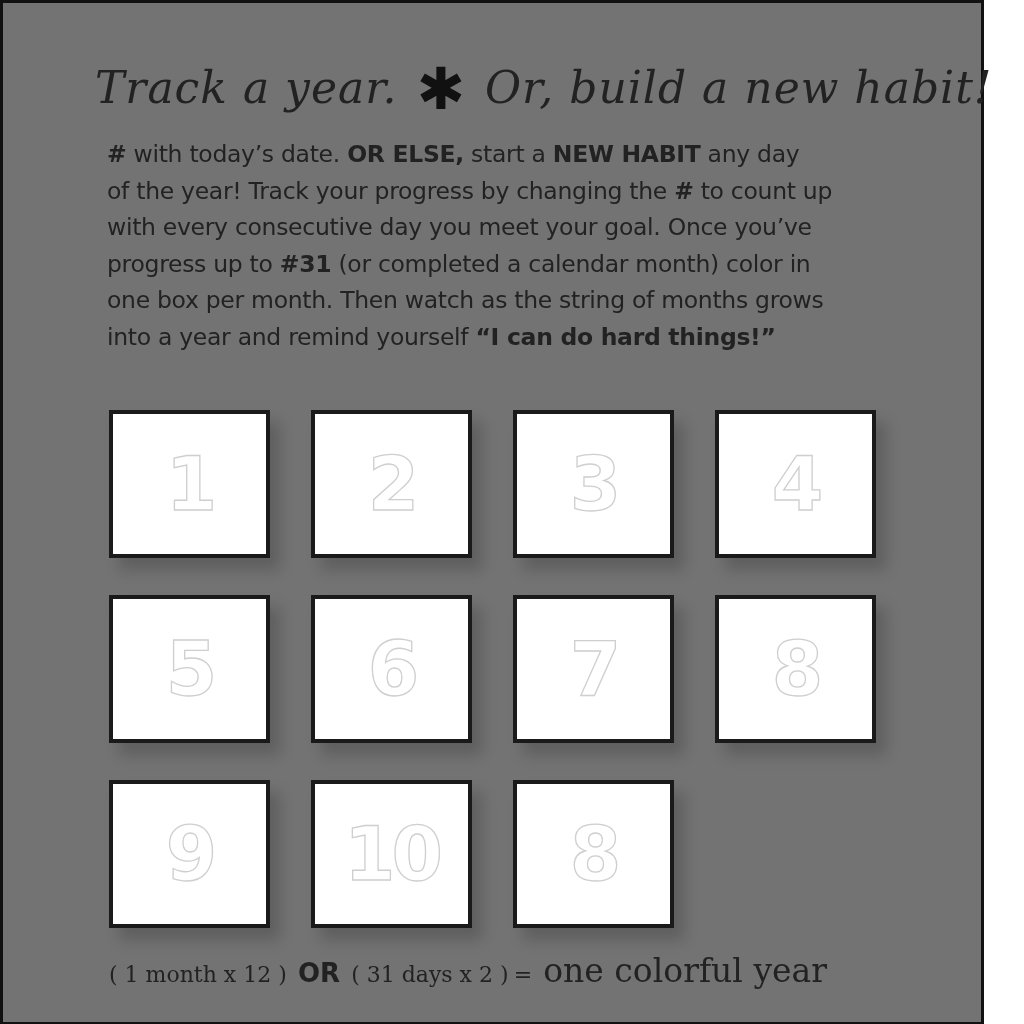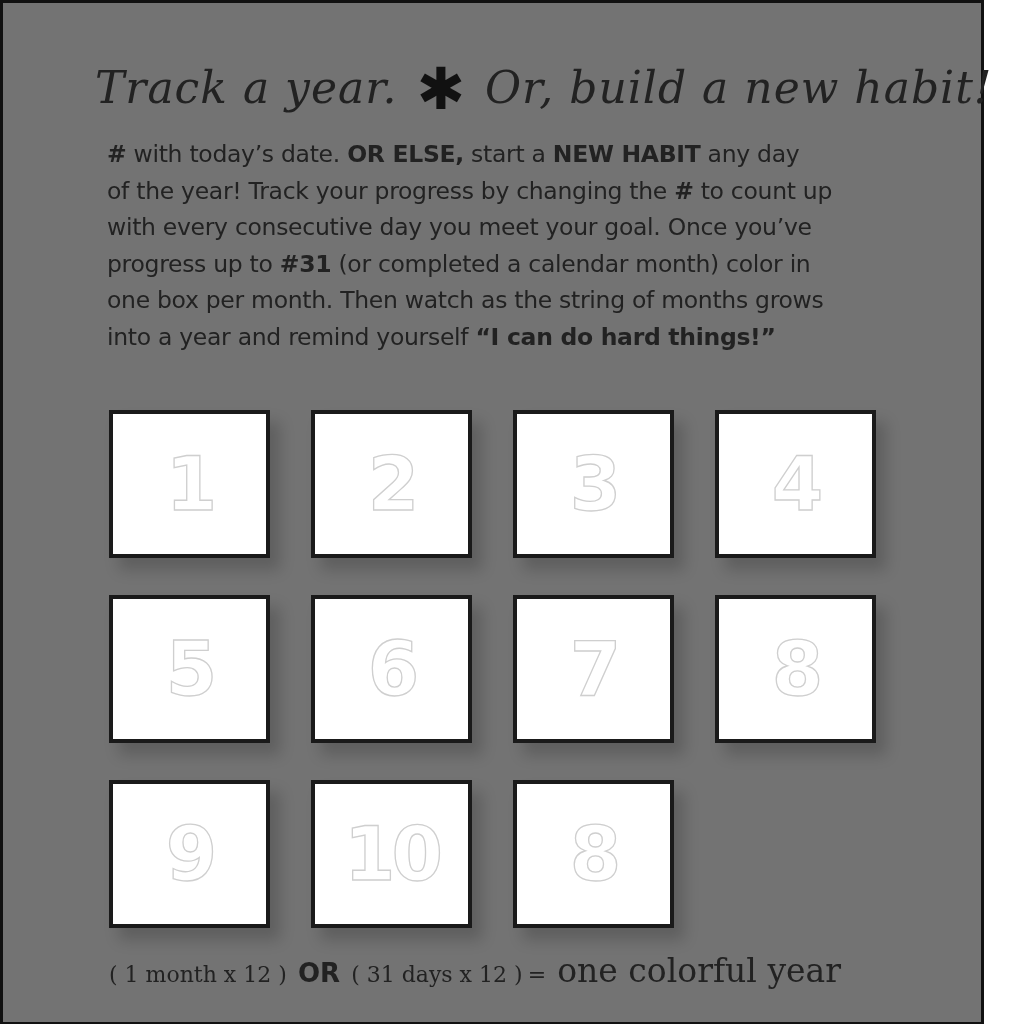--- a/index.html
+++ b/index.html
@@ -98,18 +98,18 @@
         <span class="num">10</span>
       </div>
     <div class="box">
         <span class="num">8</span>
       </div>
   </div>
 
   <div class="footer">
     <span class="small">( 1 month x 12 )</span>
     <span class="or">OR</span>
-    <span class="small">( 31 days x 12 )</span>
+    <span class="small">( 31 days x 2 )</span>
     <span class="small">=</span>
     <span class="big">one colorful year</span>
   </div>
 
 </div>
 
 </body></html>

